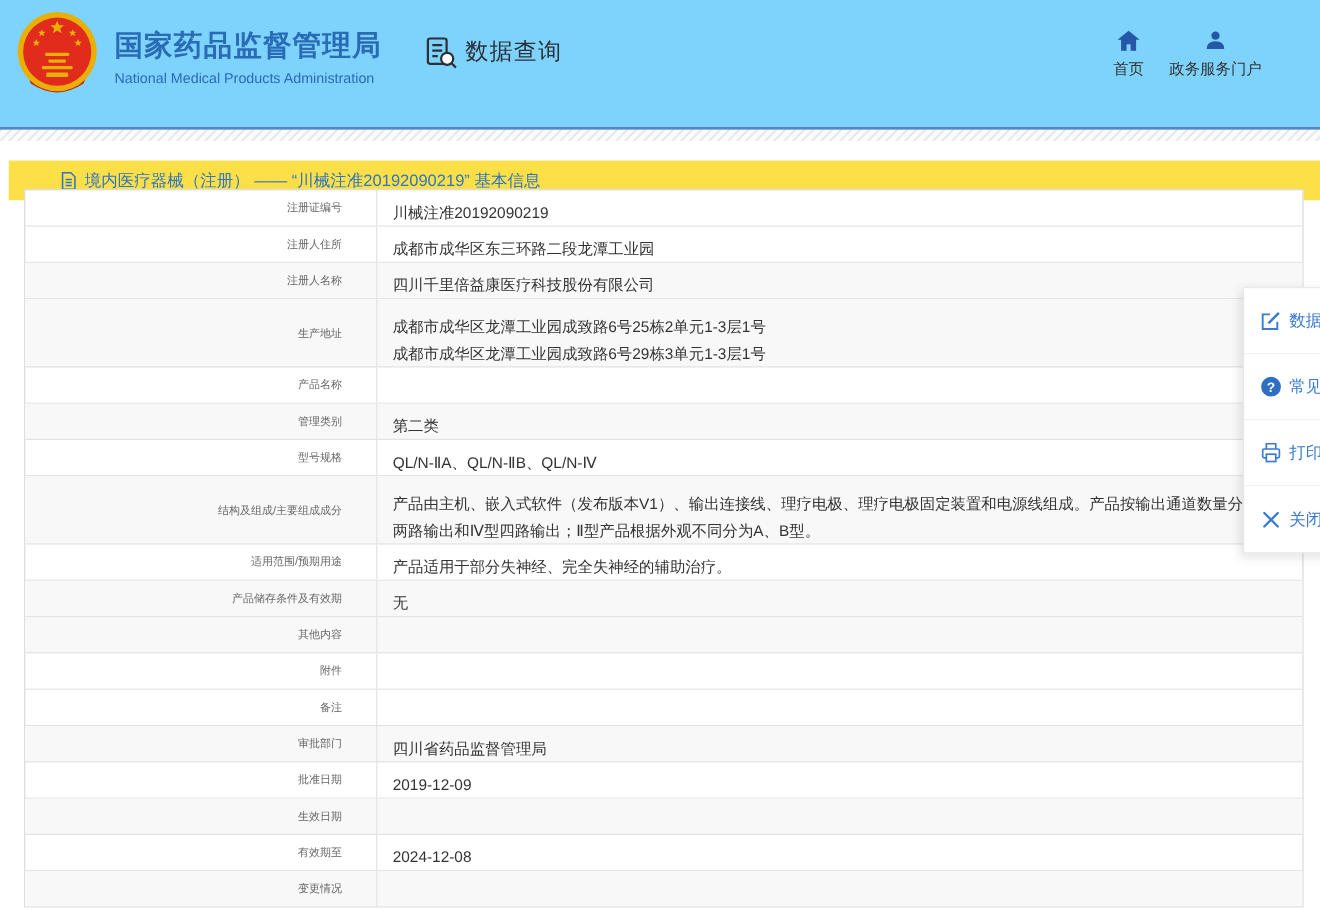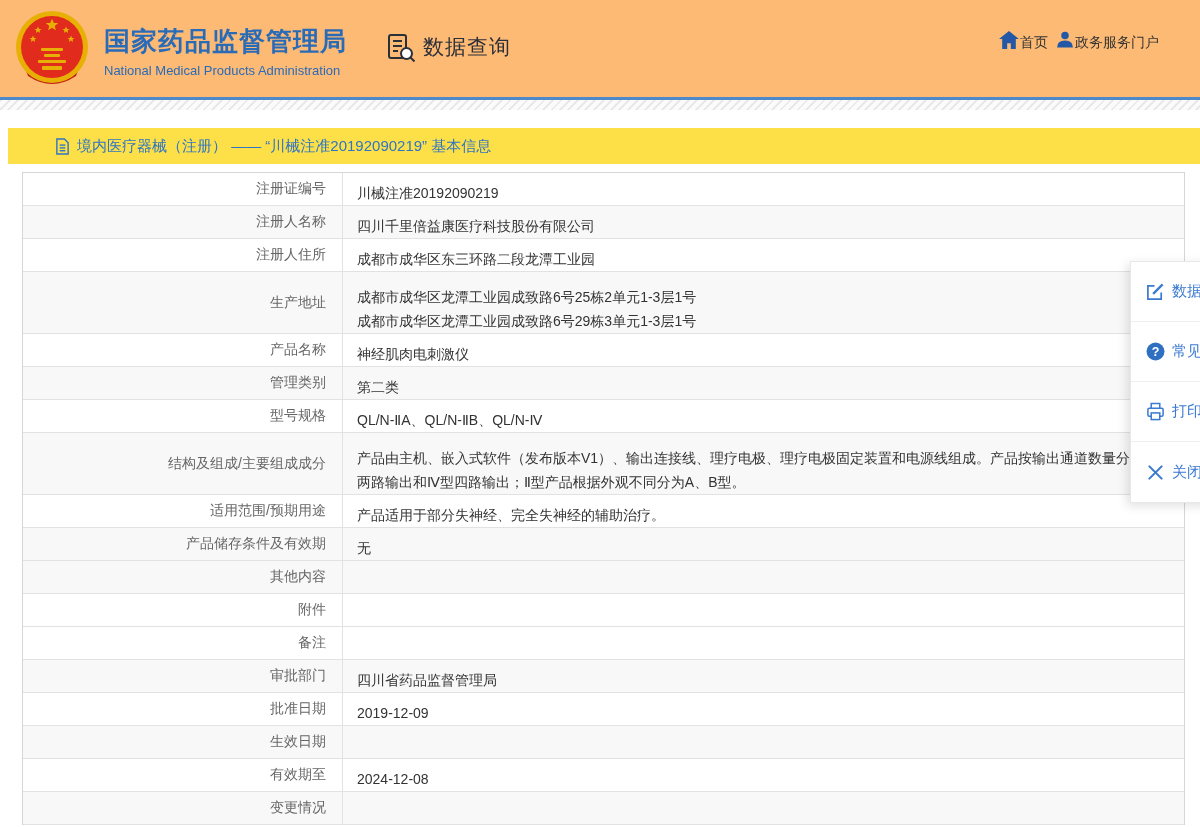--- a/index.html
+++ b/index.html
@@ -10,28 +10,28 @@
     --emblem-red:#e02b1d;
     --emblem-gold:#e8b004;
   }
   *{margin:0;padding:0;box-sizing:border-box;}
   html,body{background:#fff;}
   body{
     width:1200px;height:827px;overflow:hidden;position:relative;
     font-family:"Liberation Sans","DejaVu Sans",sans-serif;
   }
   
-  .site-header{position:relative;height:97px;background:#fdba74;}
+  .site-header{position:relative;height:115px;background:#7dd3fc;}
   .logo-emblem{position:absolute;left:14px;top:8px;width:76px;height:80px;cursor:pointer;}
   .logo-text{position:absolute;left:104px;top:24px;cursor:pointer;}
   .logo-cn{font-size:26px;font-weight:bold;color:var(--brand-blue);letter-spacing:1px;white-space:nowrap;}
   .logo-en{font-size:13px;color:var(--brand-blue);margin-top:4px;white-space:nowrap;}
   .data-query{position:absolute;left:386px;top:33px;display:flex;gap:7px;cursor:pointer;}
   .data-query .dq-label{font-size:21px;color:#2b2f38;letter-spacing:1px;white-space:nowrap;}
-  .hdr-nav{position:absolute;top:27px;display:flex;flex-direction:row;align-items:center;cursor:pointer;}
+  .hdr-nav{position:absolute;top:27px;display:flex;flex-direction:column;align-items:center;cursor:pointer;}
   .hdr-nav .nav-label{font-size:14px;color:#333;margin-top:7px;white-space:nowrap;}
   .nav-home{left:998px;width:56px;}
   .nav-portal{left:1055px;width:100px;}
   
   .divider-blue{height:3px;background:#4e8ac9;}
   .hatch-band{height:10px;background:repeating-linear-gradient(135deg,#e9e9e9 0 2px,#fbfbfb 2px 6px);}
   
   .section-bar{
     margin:18px 0 0 8px;width:1192px;height:36px;background:#fde047;
     display:flex;align-items:center;padding-left:47px;gap:7px;
@@ -40,21 +40,21 @@
   
   .table-wrap{
     position:absolute;left:22px;top:172px;width:1163px;
     border:1px solid #d6d6d6;border-bottom:none;background:#fff;
   }
   .t-row{display:flex;border-bottom:1px solid #e2e2e2;height:33px;}
   .t-row.two{height:62px;}
   .t-row.alt{background:#f8f8f8;}
   .t-label{
     width:320px;flex:0 0 320px;display:flex;align-items:center;justify-content:flex-end;
-    padding-right:16px;color:#666;font-size:14px;border-right:1px solid #e2e2e2;
+    padding-right:31px;color:#666;font-size:10px;border-right:1px solid #e2e2e2;
   }
   .t-value{
     flex:1;padding-left:14px;display:flex;flex-direction:column;justify-content:flex-end;
     color:#333;font-size:14px;overflow:hidden;
   }
   .value-line{white-space:nowrap;line-height:24px;}
   
   .float-menu{
     position:absolute;left:1130px;top:261px;width:180px;background:#fff;
     border:1px solid #e8e8e8;box-shadow:-3px 3px 10px rgba(0,0,0,.12);z-index:20;
@@ -139,47 +139,44 @@
 
 <div class="table-wrap">
   <div>
   <div class="t-row">
     <div class="t-label">注册证编号</div>
     <div class="t-value">
           <div class="value-line">川械注准20192090219</div>
         </div>
   </div>
 
+  <div class="t-row">
+    <div class="t-label">注册人住所</div>
+    <div class="t-value">
+          <div class="value-line">成都市成华区东三环路二段龙潭工业园</div>
+        </div>
+  </div>
+
   <div class="t-row alt">
     <div class="t-label">注册人名称</div>
     <div class="t-value">
           <div class="value-line">四川千里倍益康医疗科技股份有限公司</div>
-        </div>
-  </div>
-
-  <div class="t-row">
-    <div class="t-label">注册人住所</div>
-    <div class="t-value">
-          <div class="value-line">成都市成华区东三环路二段龙潭工业园</div>
         </div>
   </div>
 
   <div class="t-row two alt">
     <div class="t-label">生产地址</div>
     <div class="t-value">
           <div class="value-line">成都市成华区龙潭工业园成致路6号25栋2单元1-3层1号</div>
           <div class="value-line">成都市成华区龙潭工业园成致路6号29栋3单元1-3层1号</div>
         </div>
   </div>
 
   <div class="t-row">
     <div class="t-label">产品名称</div>
-    <div class="t-value">
-          <div class="value-line">神经肌肉电刺激仪</div>
-        </div>
   </div>
 
   <div class="t-row alt">
     <div class="t-label">管理类别</div>
     <div class="t-value">
           <div class="value-line">第二类</div>
         </div>
   </div>
 
   <div class="t-row">

